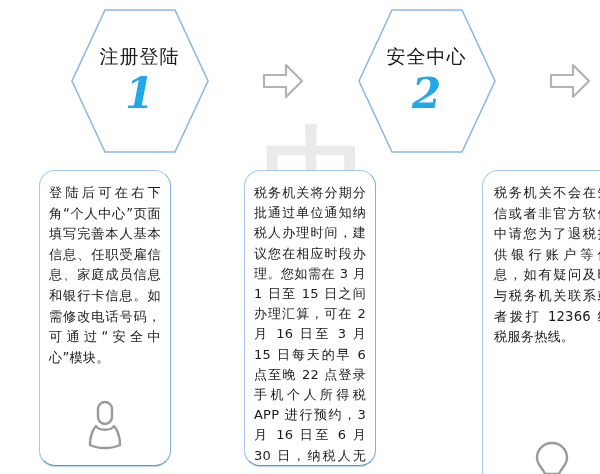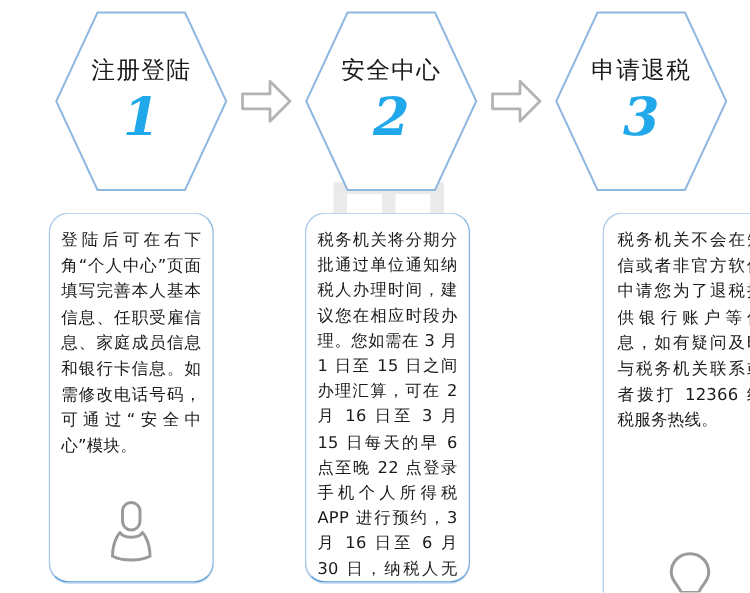--- a/index.html
+++ b/index.html
@@ -36,21 +36,21 @@
 
   
   #steps-row {
     position: absolute;
     left: 0;
     top: 6px;
     width: 600px;
     height: 150px;
     display: flex;
     align-items: center;
-    justify-content: center;
+    justify-content: space-between;
     z-index: 2;
   }
   .step-hex {
     position: relative;
     width: 140px;
     height: 146px;
     flex: 0 0 auto;
     display: flex;
     flex-direction: column;
     align-items: center;
@@ -183,29 +183,20 @@
       <span class="hex-num">2</span>
     </div>
   </div>
 
   <div class="step-arrow">
     <svg width="42" height="38" viewBox="0 0 42 38">
       <path d="M2,13 L24,13 L24,3 L40,19 L24,35 L24,25 L2,25 Z" fill="#ffffff" stroke="#b3b3b3" stroke-width="2.2" stroke-linejoin="round"></path>
     </svg>
   </div>
 
-  <div class="step-hex">
-    <svg class="hex-svg" viewBox="0 0 140 146">
-      <polygon points="35,2 105,2 138,73 105,144 35,144 2,73" fill="#ffffff" stroke="#8fb8e0" stroke-width="1.6"></polygon>
-    </svg>
-    <div class="hex-inner">
-      <span class="hex-title">申请退税</span>
-      <span class="hex-num">3</span>
-    </div>
-  </div>
 
 </div>
 
 <div id="cards-row">
 
   <div class="info-card" id="card-1">
     <div class="card-body">登陆后可在右下角“个人中心”页面填写完善本人基本信息、任职受雇信息、家庭成员信息和银行卡信息。如需修改电话号码，可通过“安全中心”模块。</div>
     <div class="card-icon">
       <svg width="46" height="52" viewBox="0 0 46 52">
         <rect x="16" y="3" width="14" height="22" rx="7" ry="7" fill="none" stroke="#9a9a9a" stroke-width="2.4"></rect>

